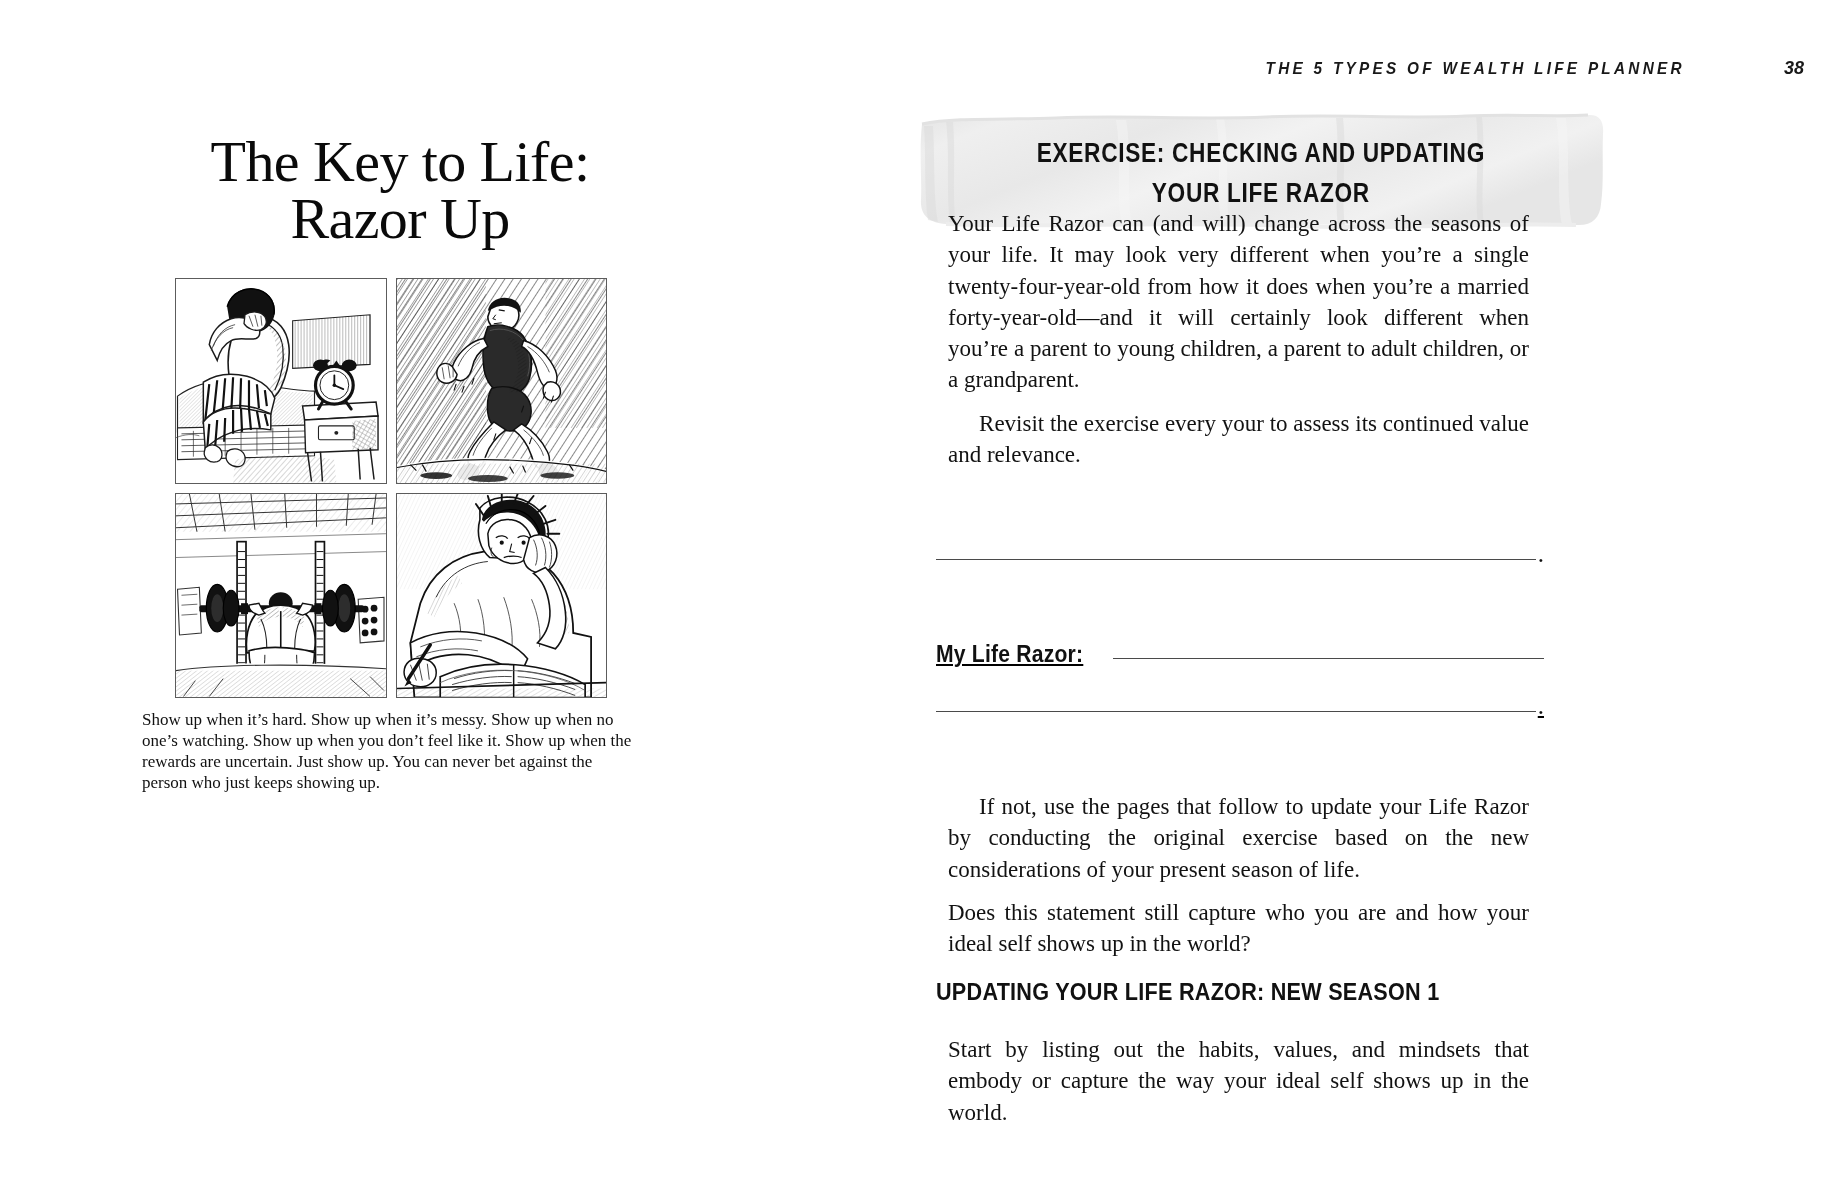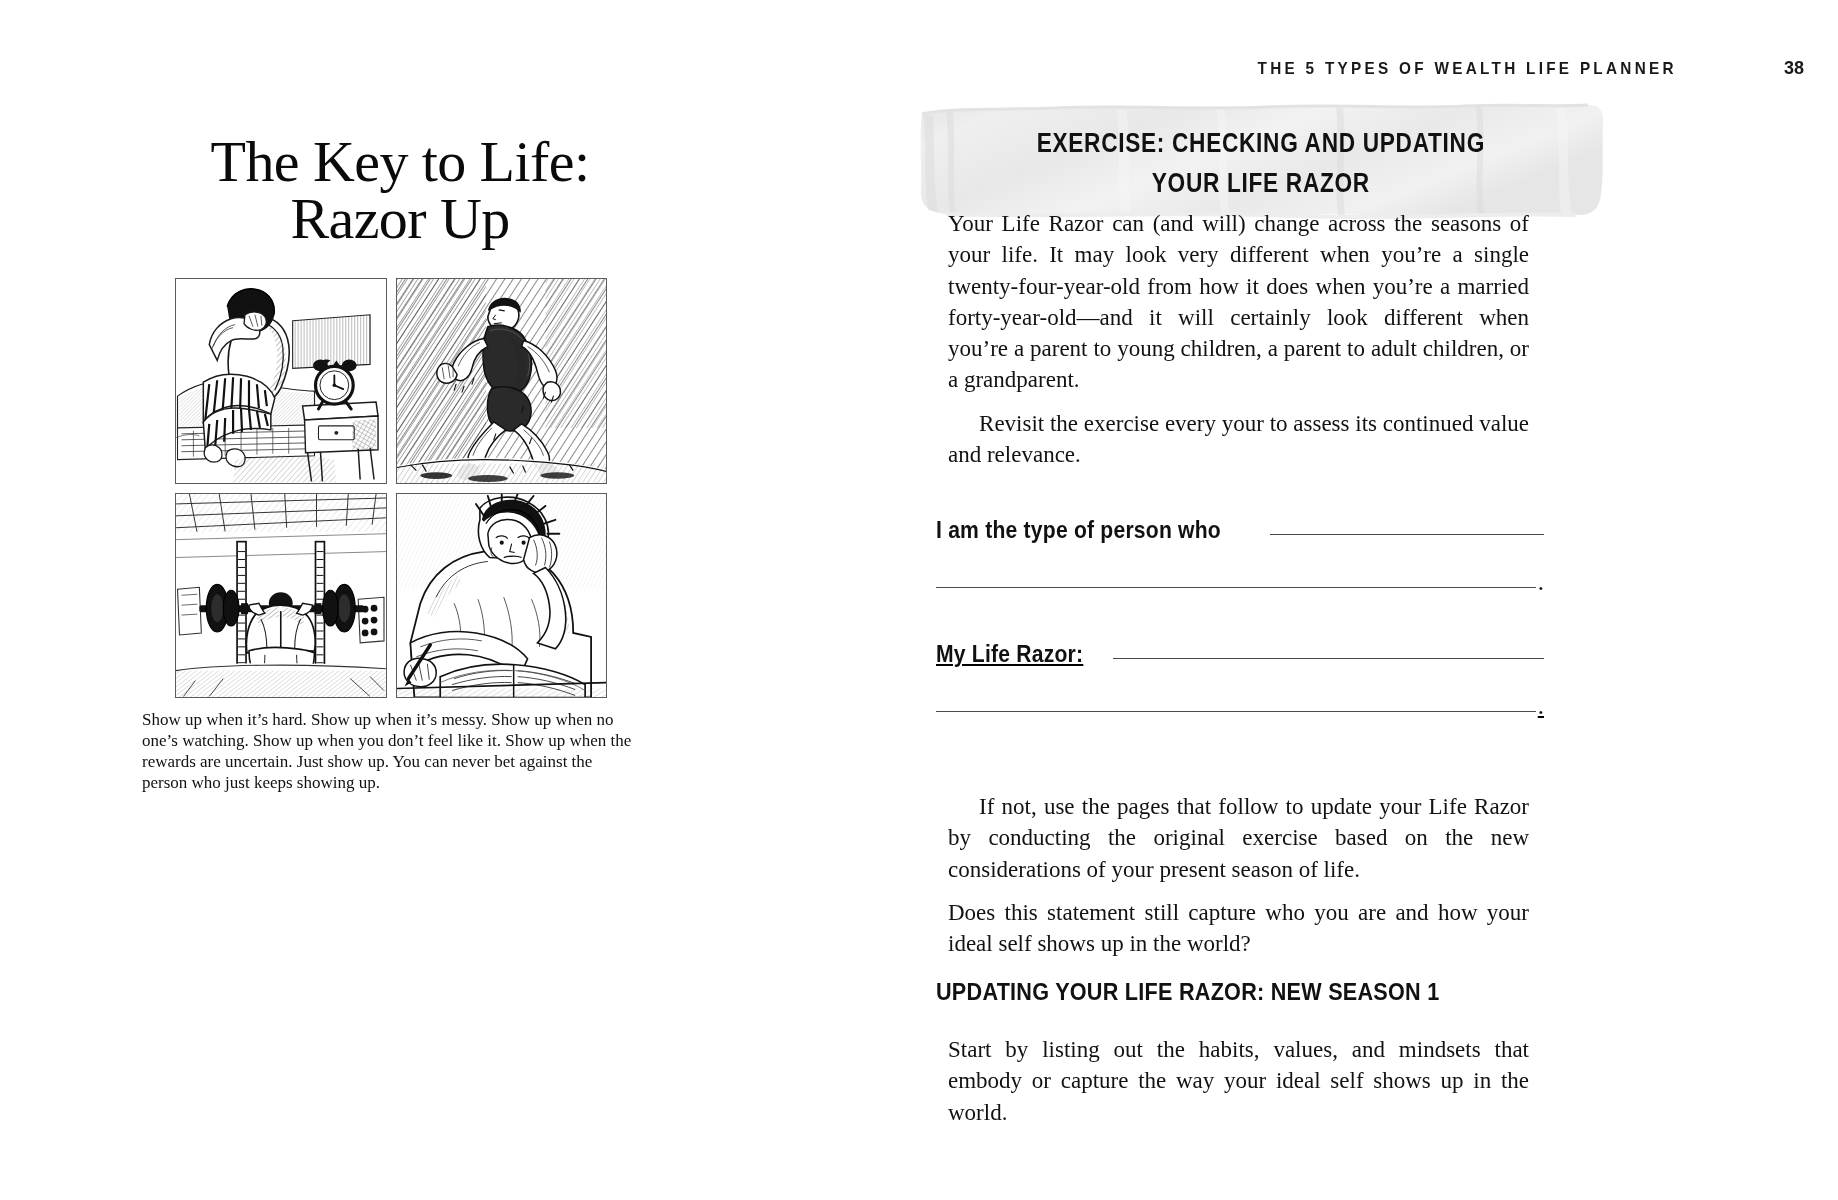--- a/index.html
+++ b/index.html
@@ -66,21 +66,22 @@
     text-align: left;
   }
 
   
   .rp-inner { position: absolute; left: 0; top: 0; width: 932px; height: 1200px; }
 
   .running-head {
     position: absolute;
     left: 30px; top: 58px; width: 868px;
     display: flex; align-items: baseline; justify-content: flex-end;
-    gap: 12px;
+    gap: 4px;
+    font-style: italic;
   }
   .rh-title {
     font-family: "Liberation Sans", sans-serif;
     font-size: 17px;
     font-weight: 700;
     letter-spacing: 0.215em;
     color: #191919;
     transform: scaleX(0.9);
     transform-origin: right center;
     white-space: nowrap;
@@ -90,21 +91,21 @@
     font-size: 18px;
     font-weight: 700;
     color: #191919;
     width: 115px;
     text-align: right;
   }
 
   
   .banner-wrap {
     position: absolute;
-    left: 10px; top: 98px;
+    left: 10px; top: 108px;
     width: 690px; height: 126px; text-align: right;
   }
   .banner-bg { position: absolute; inset: 0; }
   .banner-bg svg { display: block; width: 100%; height: 100%; }
   .banner-text {
     position: absolute; inset: 0;
     display: flex; flex-direction: column;
     align-items: center; justify-content: center;
     gap: 9px;
     padding-top: 4px;
@@ -550,24 +551,20 @@
           <div class="banner-line">YOUR LIFE RAZOR</div>
         </div>
       </div>
 
       <div class="para-block-1">
         <p class="body">Your Life Razor can (and will) change across the seasons of your life. It may look very different when you’re a single twenty-four-year-old from how it does when you’re a married forty-year-old—and it will certainly look different when you’re a parent to young children, a parent to adult children, or a grandparent.</p>
         <p class="body indent">Revisit the exercise every your to assess its continued value and relevance.</p>
       </div>
 
       <div class="prompt prompt-1">
-        <div class="prompt-row1">
-          <span class="prompt-label">I am the type of person who</span>
-          <span class="rule"></span>
-        </div>
         <div class="prompt-row2">
           <span class="rule"></span>
           <span class="period">.</span>
         </div>
       </div>
 
       <div class="prompt prompt-2">
         <div class="prompt-row1">
           <span class="prompt-label">My Life Razor:</span>
           <span class="rule"></span>

